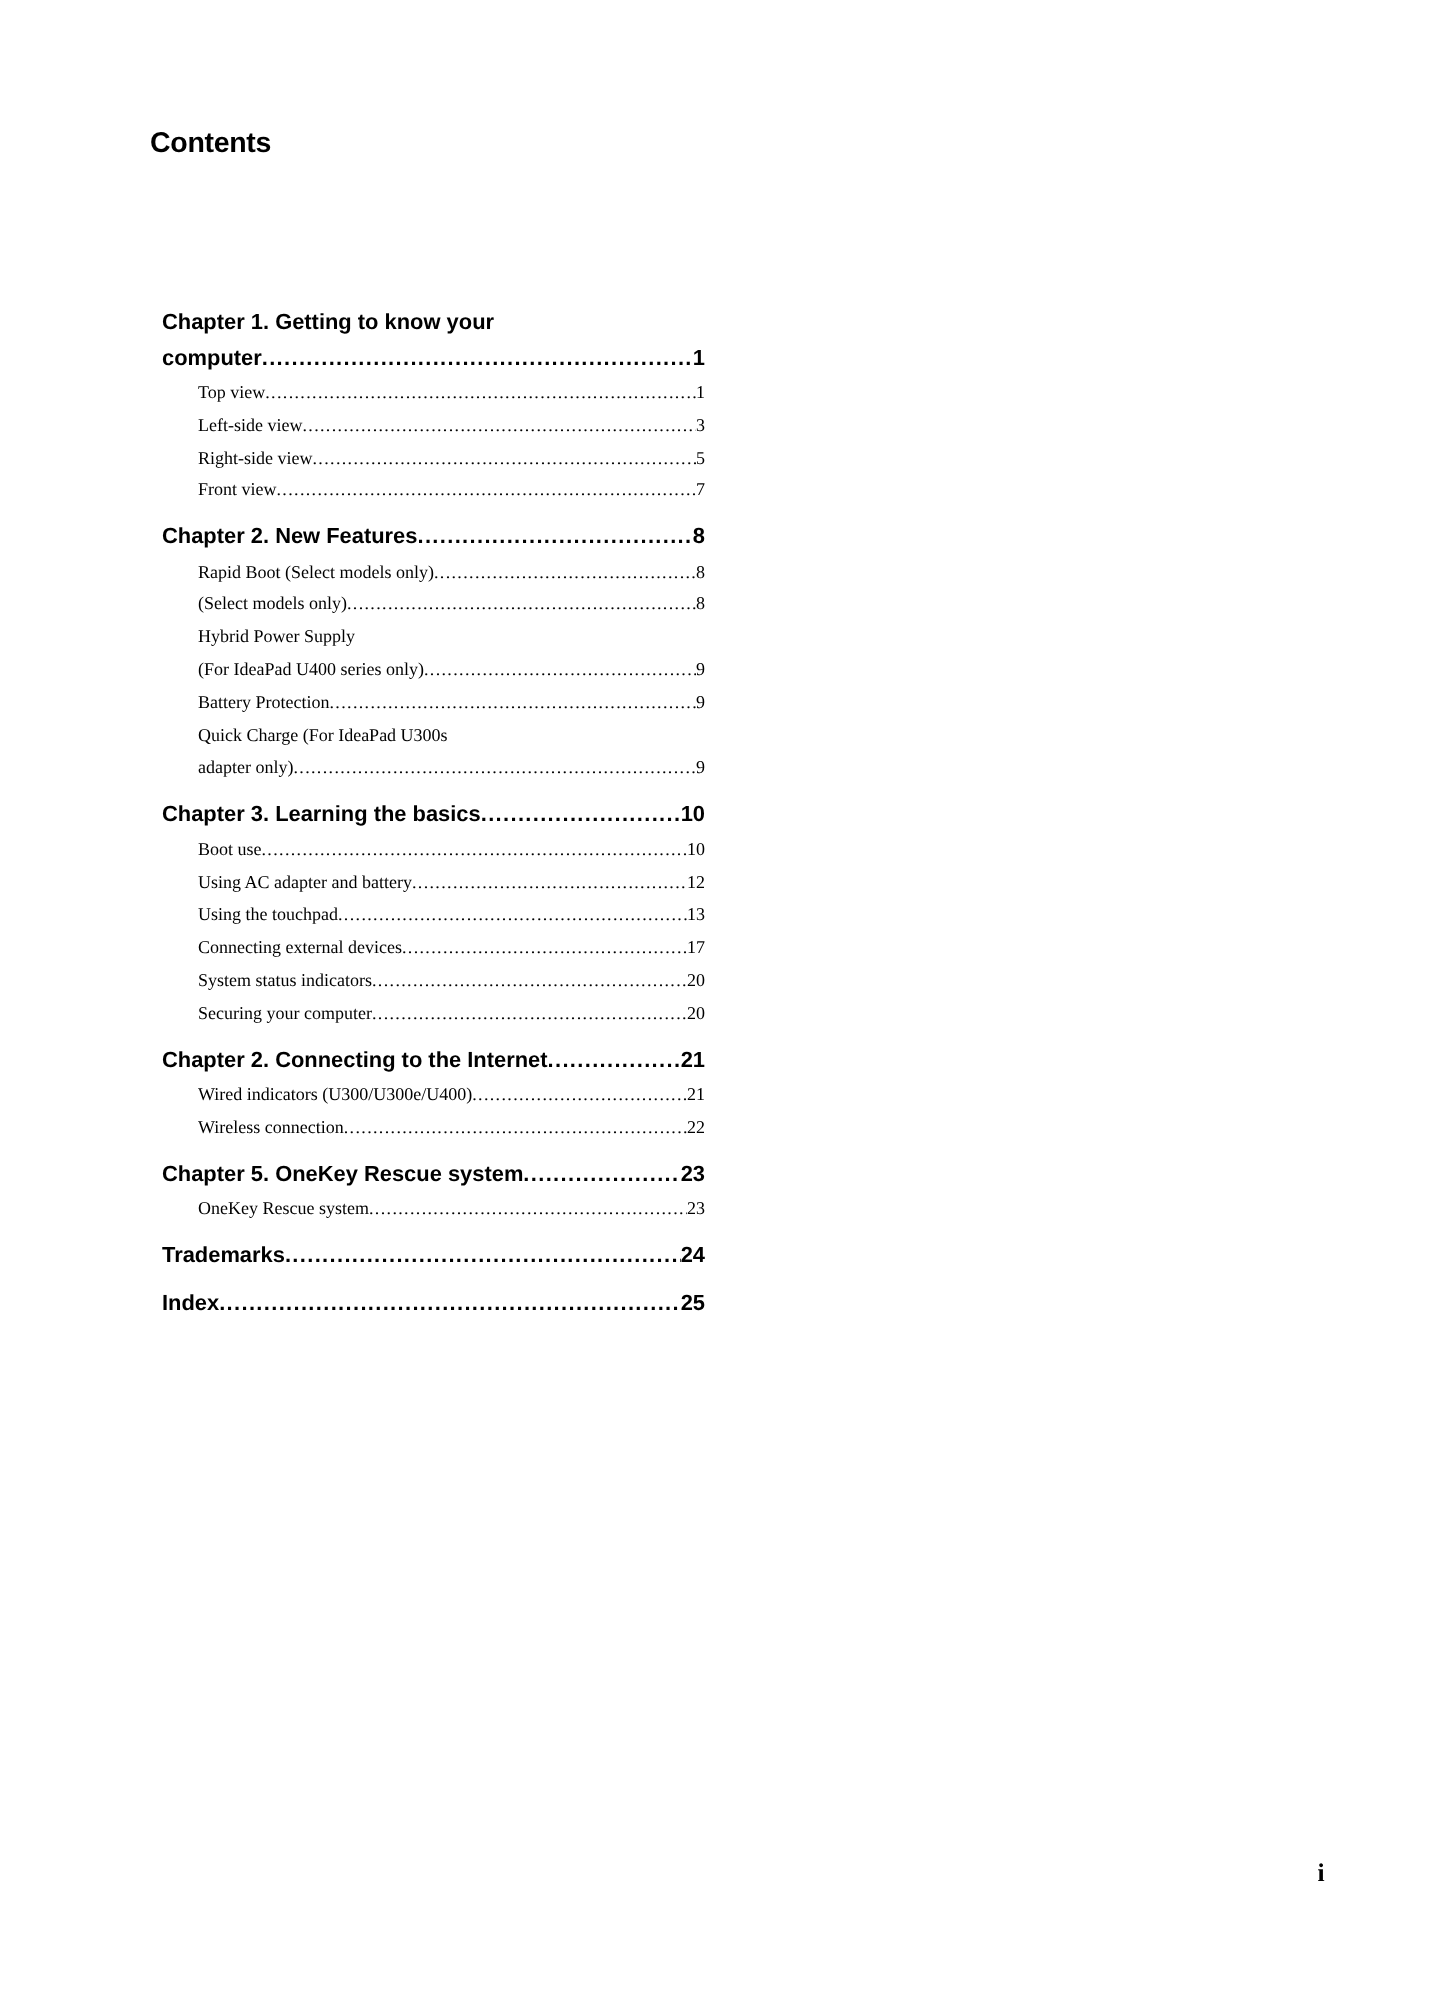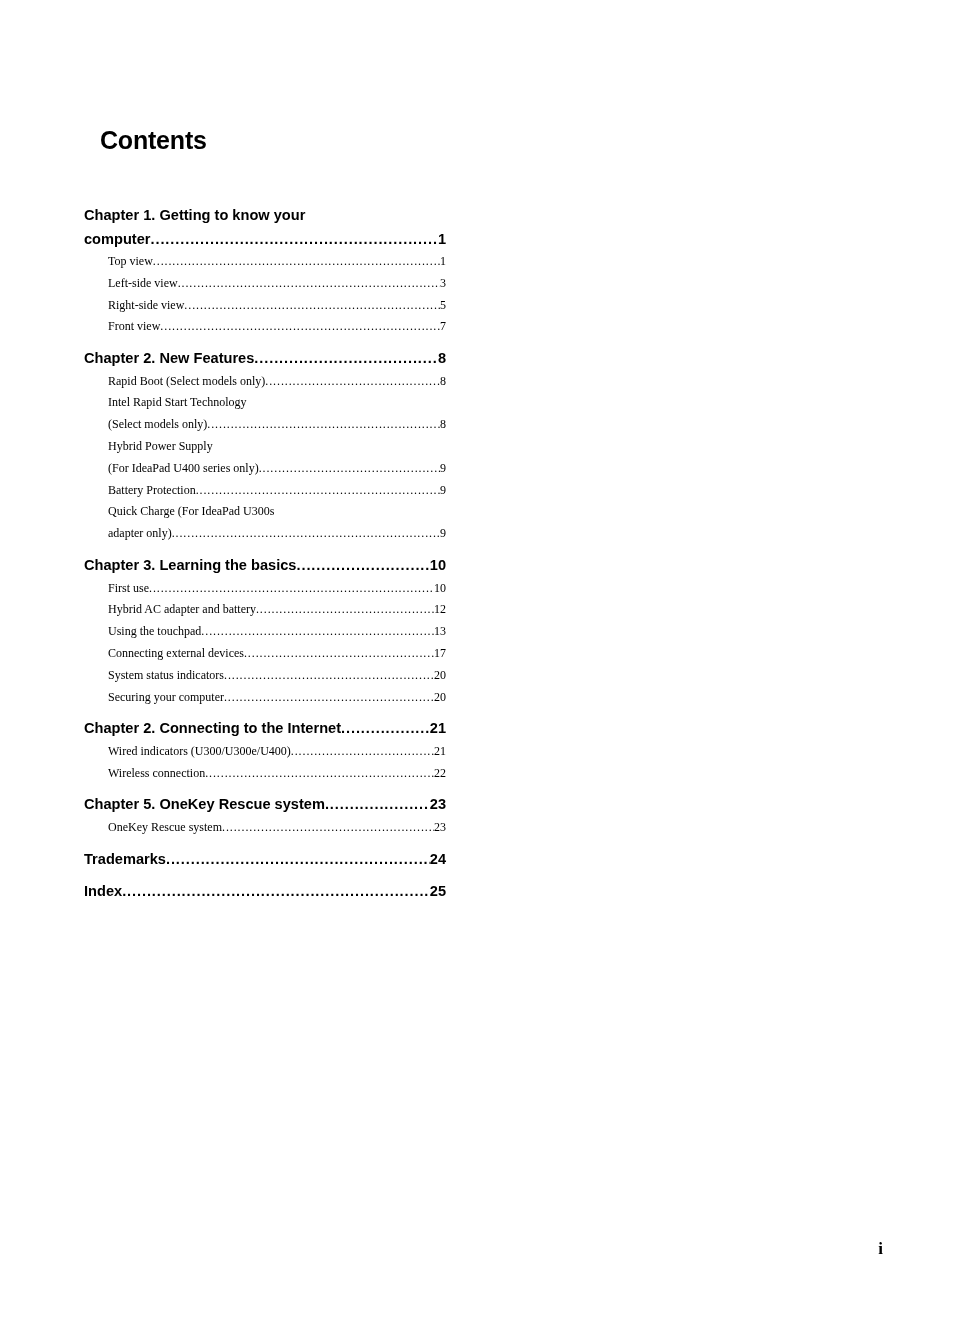--- a/index.html
+++ b/index.html
@@ -16,30 +16,29 @@
     font-family: "Liberation Serif", serif;
     color: #000000;
   }
 
   .page-title {
     position: absolute;
     left: 100px;
     top: 86px;
     font-family: "Liberation Sans", sans-serif;
     font-weight: bold;
-    font-size: 25px;
+    font-size: 19px;
     letter-spacing: -0.2px;
     color: #000000;
     line-height: 1;
-    margin-top: 42px;
   }
 
   .toc {
     position: absolute;
-    left: 84px;
+    left: 108px;
     top: 204px;
     width: 362px;
   }
 
   
   .chapter {
     font-family: "Liberation Sans", sans-serif;
     font-weight: bold;
     font-size: 14.6px;
     line-height: 23.5px;
@@ -163,21 +162,20 @@
         </div>
       </div>
       <div class="entry">
         <div class="leader-line">
           <span class="lbl">Rapid Boot (Select models only) </span>
           <span class="dots"></span>
           <span class="pg">8</span>
         </div>
       </div>
       <div class="entry">
-        <div class="line-plain">Intel Rapid Start Technology</div>
         <div class="leader-line">
           <span class="lbl">(Select models only) </span>
           <span class="dots"></span>
           <span class="pg">8</span>
         </div>
       </div>
       <div class="entry">
         <div class="line-plain">Hybrid Power Supply</div>
         <div class="leader-line">
           <span class="lbl">(For IdeaPad U400 series only) </span>
@@ -202,28 +200,28 @@
       </div>
       <div class="chapter">
         <div class="leader-line">
           <span class="lbl">Chapter 3. Learning the basics</span>
           <span class="dots"></span>
           <span class="pg">10</span>
         </div>
       </div>
       <div class="entry">
         <div class="leader-line">
-          <span class="lbl">First use</span>
+          <span class="lbl">Boot use</span>
           <span class="dots"></span>
           <span class="pg">10</span>
         </div>
       </div>
       <div class="entry">
         <div class="leader-line">
-          <span class="lbl">Hybrid AC adapter and battery </span>
+          <span class="lbl">Using AC adapter and battery </span>
           <span class="dots"></span>
           <span class="pg">12</span>
         </div>
       </div>
       <div class="entry">
         <div class="leader-line">
           <span class="lbl">Using the touchpad</span>
           <span class="dots"></span>
           <span class="pg">13</span>
         </div>

